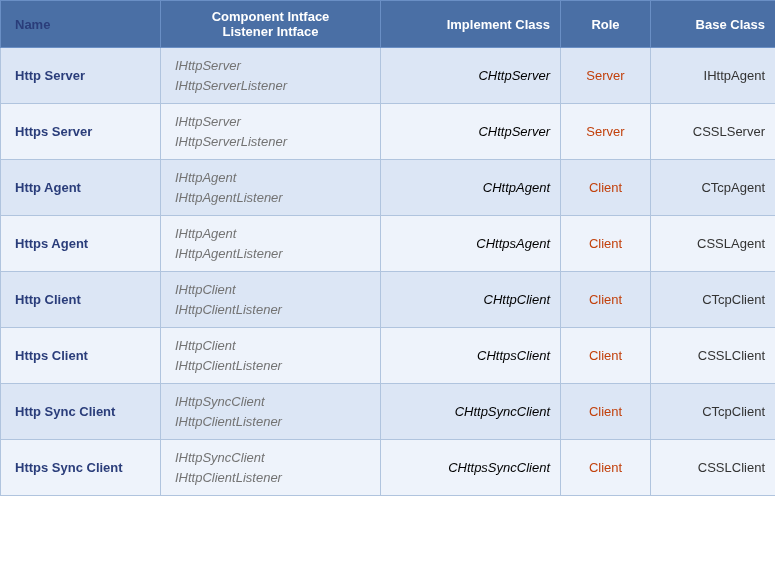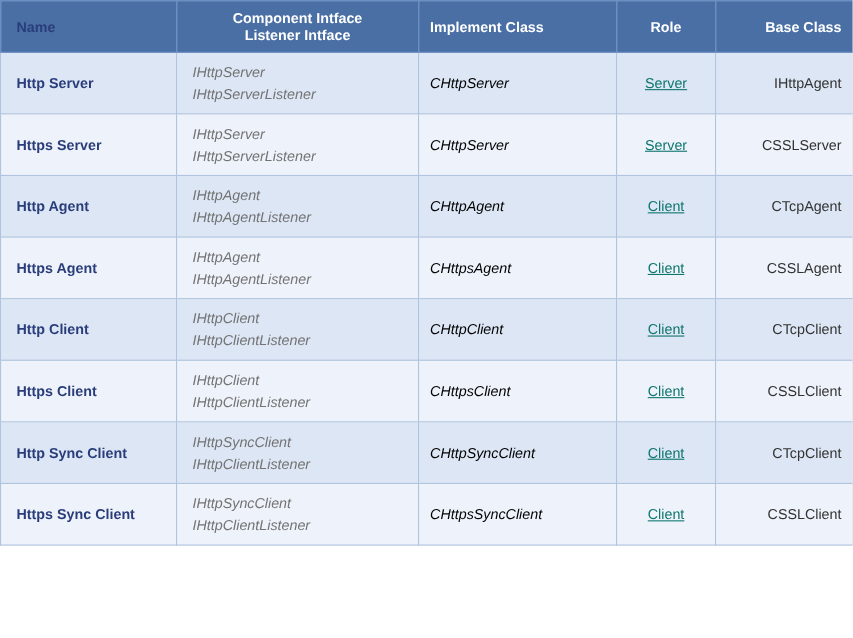--- a/index.html
+++ b/index.html
@@ -61,21 +61,21 @@
     }
 
     .col-component {
       width: 220px;
       text-align: left;
       padding-left: 14px;
     }
 
     .col-implement {
       width: 180px;
-      text-align: left;
+      text-align: right;
     }
 
     .col-role {
       width: 90px;
       text-align: center;
     }
 
     .col-base {
       width: 125px;
       text-align: right;
@@ -87,22 +87,21 @@
       display: block;
       line-height: 1.5;
     }
 
     .implement-text {
       color: #000000;
       font-style: italic;
     }
 
     .role-text {
-      color: #0f766e;
-      text-decoration: underline;
+      color: #c2410c;
     }
 
     .base-text {
       color: #333;
     }
 
     thead th.col-component-header {
       width: 220px;
     }
   </style>

